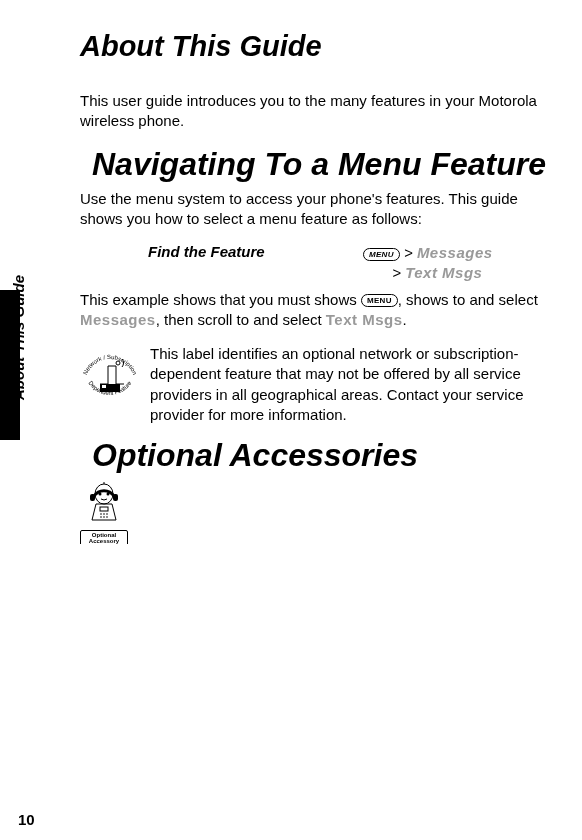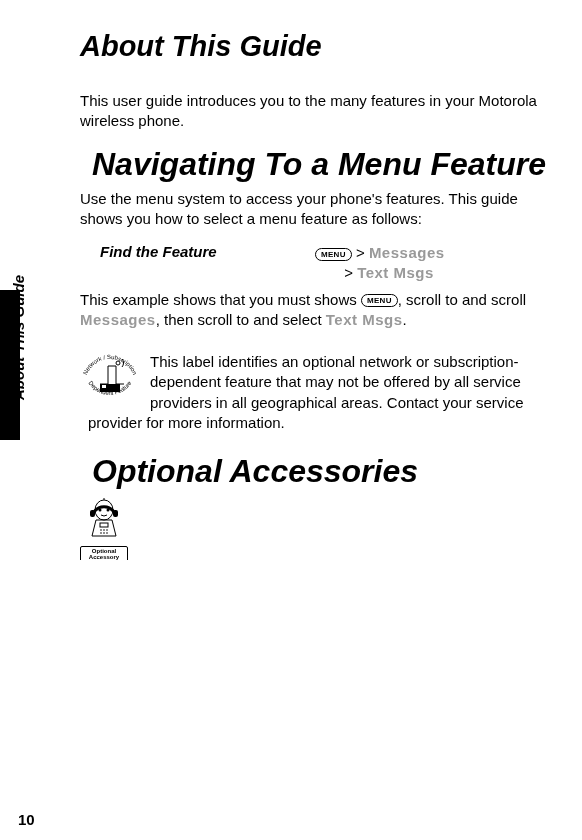--- a/index.html
+++ b/index.html
@@ -59,26 +59,28 @@
       display: flex;
       margin: 6px 0 6px 20px;
       font-size: 15px;
       align-items: flex-start;
     }
     .find-label {
       font-weight: bold;
       font-style: italic;
       width: 180px;
       text-align: left;
+      margin-left: 48px;
     }
     .find-steps {
       flex: 1;
       font-size: 15px;
       line-height: 1.35;
       padding-left: 35px;
+      font-style: italic;
     }
     .menu-key {
       display: inline-block;
       border: 1.3px solid #000;
       border-radius: 10px;
       padding: 0px 5px;
       font-size: 8px;
       font-weight: bold;
       letter-spacing: 0.3px;
       vertical-align: middle;
@@ -146,41 +148,41 @@
     <div class="find-steps">
       <span class="menu-key">MENU</span>
       <span>&gt;</span>
       <span class="ui-text">Messages</span><br>
       &nbsp;&nbsp;&nbsp;&nbsp;&nbsp;&nbsp;&nbsp;<span>&gt;</span>
       <span class="ui-text">Text Msgs</span>
     </div>
   </div>
 
   <p class="body">
-    <span>This example shows that you must shows </span><span class="menu-key">MENU</span><span>, scroll to and scroll </span><span class="ui-text">Messages</span><span>, then scroll to and select </span><span class="ui-text">Text Msgs</span><span>.</span>
+    <span>This example shows that you must shows </span><span class="menu-key">MENU</span><span>, shows to and select </span><span class="ui-text">Messages</span><span>, then scroll to and select </span><span class="ui-text">Text Msgs</span><span>.</span>
   </p>
 
 
   <div class="feature-block">
     <div class="feature-icon">
       <svg width="60" height="62" viewBox="0 0 60 62">
         <defs>
           <path id="arcTop" d="M 6 31 A 25 25 0 0 1 54 31" fill="none"></path>
           <path id="arcBot" d="M 6 31 A 25 25 0 0 0 54 31" fill="none"></path>
         </defs>
         <text class="circ-text"><textPath href="#arcTop" startOffset="50%" text-anchor="middle">Network / Subscription</textPath></text>
         <text class="circ-text"><textPath href="#arcBot" startOffset="50%" text-anchor="middle">Dependent Feature</textPath></text>
         <path d="M 20 38 L 28 38 L 28 20 L 36 20 L 36 38 L 44 38" stroke="#000" stroke-width="1" fill="none"></path>
         <circle cx="38" cy="17" r="2" fill="none" stroke="#000"></circle>
         <path d="M 42 13 A 6 6 0 0 1 42 21" stroke="#000" fill="none"></path>
         <path d="M 20 38 L 20 46 L 40 46 L 40 38 Z" fill="#000"></path>
         <rect x="22" y="39" width="4" height="3" fill="#fff"></rect>
       </svg>
     </div>
-    <p class="body" style="margin:8px">This label identifies an optional network or subscription-dependent feature that may not be offered by all service providers in all geographical areas. Contact your service provider for more information.</p>
+    <p class="body" style="margin:0">This label identifies an optional network or subscription-dependent feature that may not be offered by all service providers in all geographical areas. Contact your service provider for more information.</p>
   </div>
 
   <h2 class="section">Optional Accessories</h2>
 
   <div class="feature-block">
     <div class="feature-icon" style="width:48px;height:62px">
       <svg width="48" height="42" viewBox="0 0 48 42">
         <ellipse cx="24" cy="12" rx="9" ry="10" fill="none" stroke="#000" stroke-width="1"></ellipse>
         <path d="M 14 14 A 12 12 0 0 1 34 14" fill="none" stroke="#000" stroke-width="3"></path>
         <rect x="10" y="12" width="5" height="7" rx="2" fill="#000"></rect>

